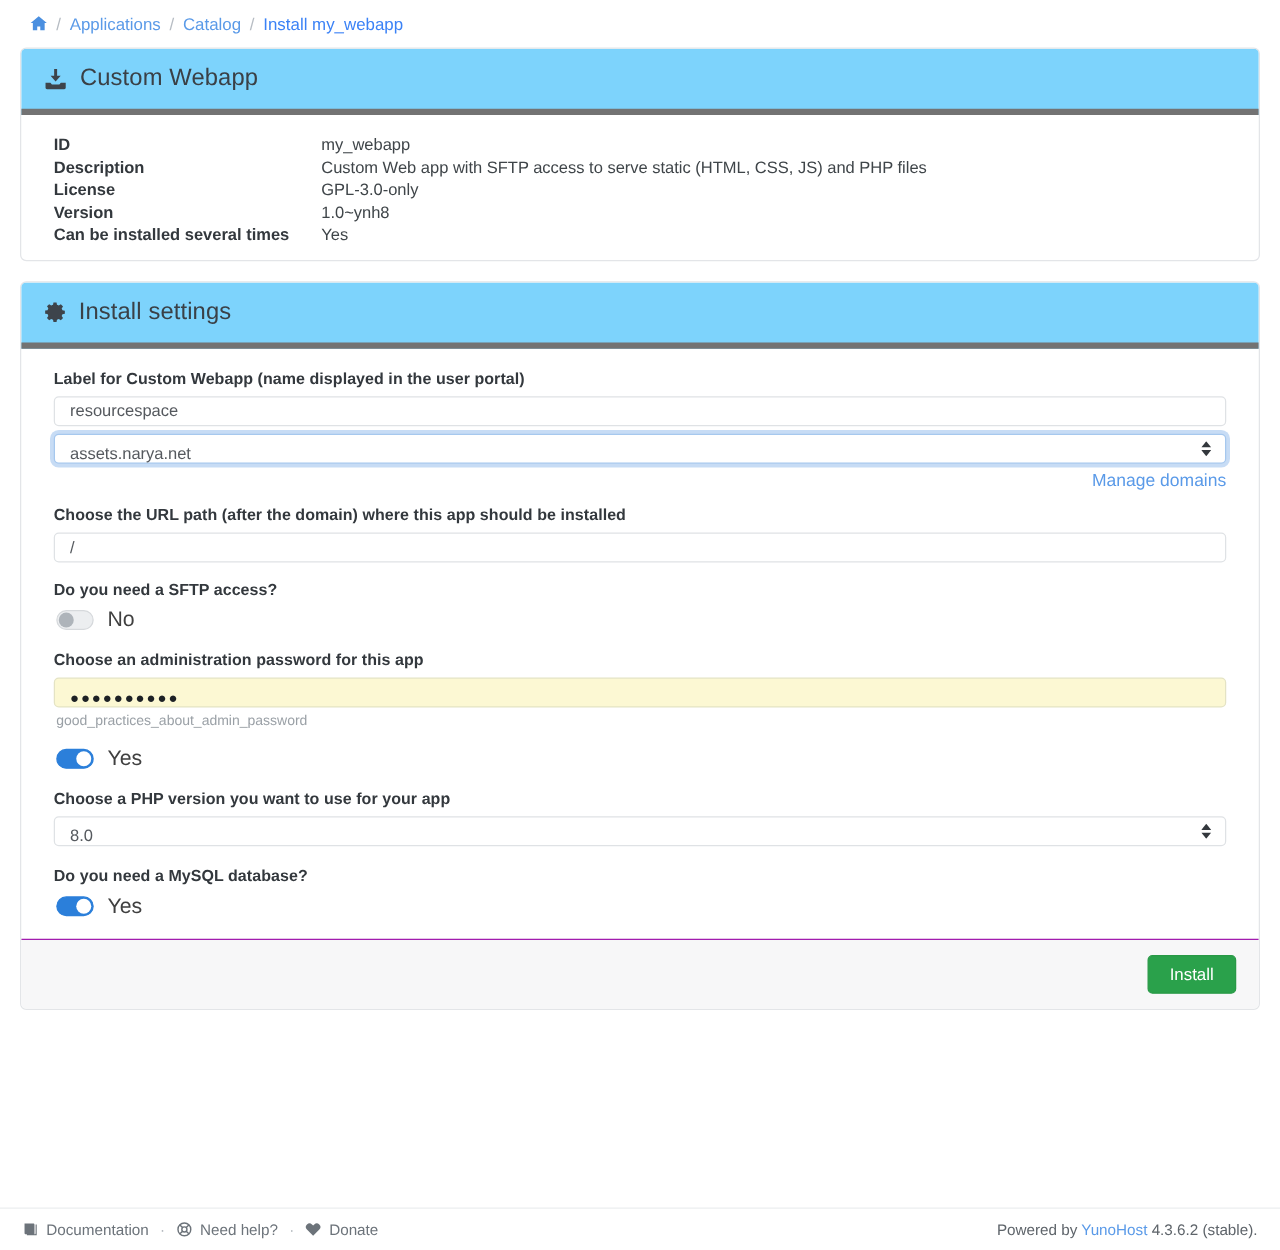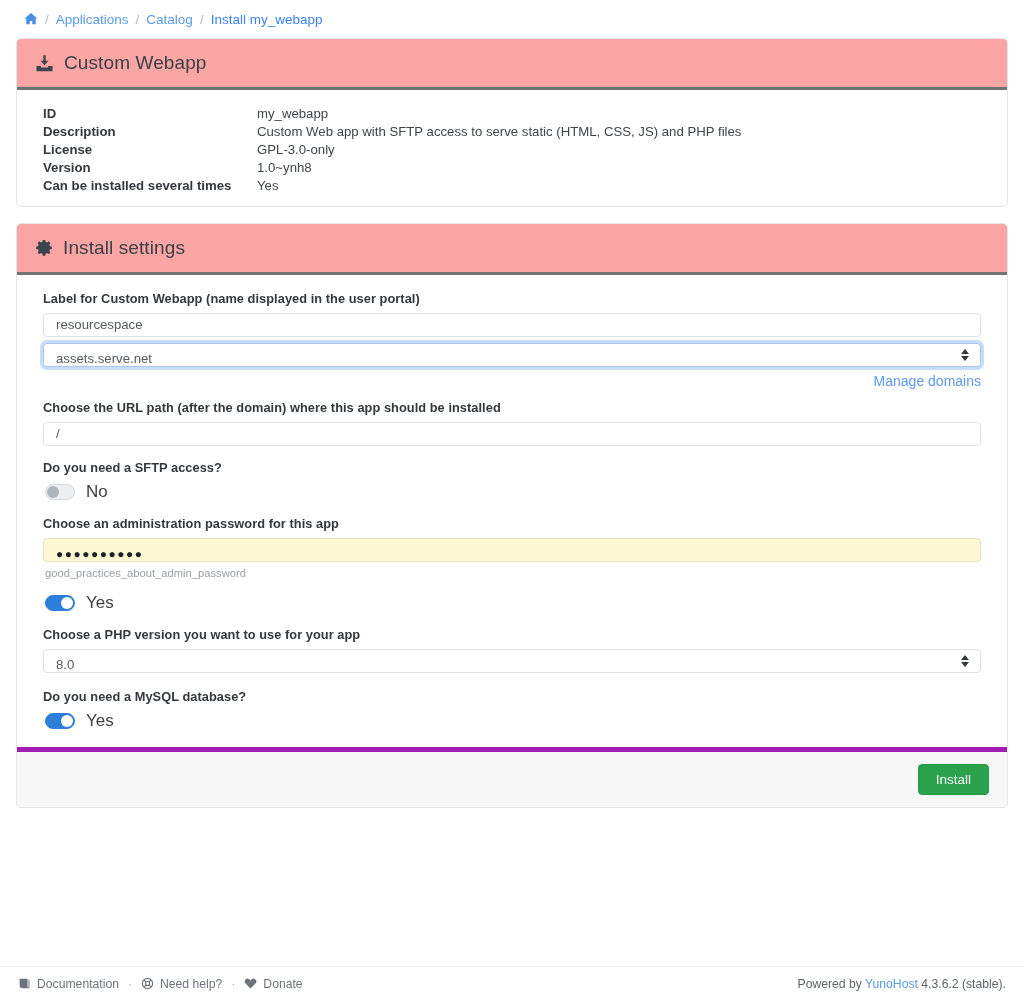--- a/index.html
+++ b/index.html
@@ -30,22 +30,22 @@
 
   
   .card {
     margin: 0 16px 16px 16px;
     border: 1px solid #e3e5e8;
     border-radius: 5px;
     background: #ffffff;
     overflow: hidden;
   }
   .card-header {
-    background: #fca5a5;
-    border-bottom: 3px solid #737373;
+    background: #7dd3fc;
+    border-bottom: 5px solid #737373;
     padding: 13px 18px;
     display: flex; align-items: center; gap: 10px;
   }
   .card-header .hdr-ic { color: #3d444b; display: inline-flex; align-items: center; }
   .card-header h2 {
     margin: 0;
     font-size: 19px;
     font-weight: 400;
     color: #3a4046;
     letter-spacing: .1px;
@@ -137,21 +137,21 @@
     width: 12px; height: 12px; border-radius: 50%;
     background: #fff;
   }
   .switch.off .knob { left: 1px; background: #aeb4ba; }
   .switch.on  .knob { right: 1px; background: #fff; }
   .switch-label { font-size: 17px; color: #404040; }
 
   
   .card-footer {
     background: #f7f7f8;
-    border-top: 5px solid #a21caf;
+    border-top: 1px solid #a21caf;
     padding: 12px 18px;
     display: flex; justify-content: flex-end;
   }
   .btn-install {
     background: #2aa14b;
     border: 1px solid #289946;
     color: #fff;
     font-family: "Liberation Sans", sans-serif;
     font-size: 13.5px;
     padding: 7px 17px;
@@ -251,21 +251,21 @@
 
     <div class="form-body">
 
       <div class="field">
         <span class="field-label">Label for Custom Webapp (name displayed in the user portal)</span>
         <input class="control pad" type="text" value="resourcespace" style="">
       </div>
 
       <div class="field">
         <div class="select-wrap focused">
-          <div class="control">assets.serve.net</div>
+          <div class="control">assets.narya.net</div>
           <span class="select-arrows">
             <svg width="8" height="5" viewBox="0 0 8 5" fill="currentColor">
                 <path d="M4 0 8 5H0z"></path>
               </svg>
             <svg width="8" height="5" viewBox="0 0 8 5" fill="currentColor">
                 <path d="M4 5 0 0h8z"></path>
               </svg>
           </span>
         </div>
         <div class="helper-link-row">

